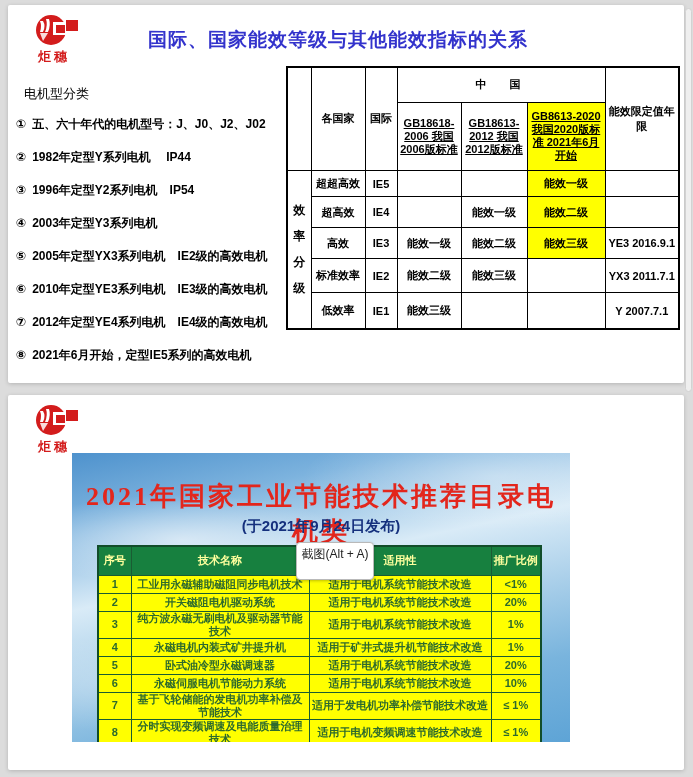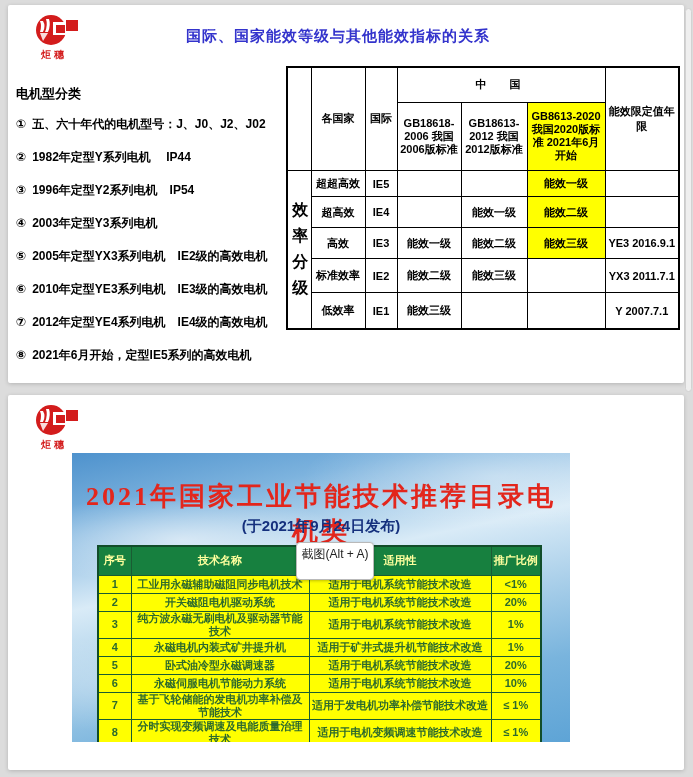--- a/index.html
+++ b/index.html
@@ -12,44 +12,44 @@
   .page {
     position:absolute; left:8px; width:676px; background:#ffffff;
     border-radius:2px; box-shadow:0 1px 4px rgba(0,0,0,0.18);
   }
   #page1 { top:5px;  height:378px; }
   #page2 { top:395px; height:375px; }
 
   
   .logo { position:absolute; left:16px; top:8px; width:60px; text-align:center; }
   .logo svg { display:block; margin:0 auto; }
-  .logo-text { color:#d31c1c; font-size:10px; font-weight:bold; letter-spacing:3px; margin-top:1px; }
+  .logo-text { color:#d31c1c; font-size:13px; font-weight:bold; letter-spacing:3px; margin-top:1px; }
 
   
   .slide1-title {
     position:absolute; left:70px; top:22px; width:520px; text-align:center;
-    color:#3333cc; font-size:15px; font-weight:bold; letter-spacing:1px;
+    color:#3333cc; font-size:19px; font-weight:bold; letter-spacing:1px;
   }
   .motor-list { position:absolute; left:8px; top:80px; width:272px; color:#000; }
-  .motor-list-heading { font-size:13px; font-weight:bold; margin-bottom:14px; margin-left:0; }
+  .motor-list-heading { font-size:13px; font-weight:normal; margin-bottom:14px; margin-left:8px; }
   .list-item { font-size:12px; font-weight:bold; margin-bottom:19px; display:flex; line-height:14px; }
   .list-item .num { margin-right:6px; flex:0 0 auto; }
 
   table.energy { position:absolute; left:278px; top:61px; width:392px; height:264px;
     border-collapse:collapse; table-layout:fixed; }
   table.energy td {
     border:1px solid #000; text-align:center; vertical-align:middle;
     font-size:11px; font-weight:bold; color:#000; padding:1px; overflow:hidden;
   }
   table.energy { border:2px solid #000; }
   td.std { font-size:10px; line-height:13px; }
   td.yellow { background:#ffff00; }
-  td.vert-head div { width:14px; margin:0 auto; word-break:break-all; line-height:26px; font-size:16px; }
+  td.vert-head div { width:14px; margin:0 auto; word-break:break-all; line-height:26px; font-size:12px; }
   td.year-cell { font-size:10px; white-space:nowrap; }
-  tr.h1 { height:34px; } tr.h2 { height:66px; }
+  tr.h1 { height:34px; } tr.h2 { height:66px;text-decoration:underline; }
   tr.b1 { height:26px; } tr.b2 { height:30px; } tr.b3 { height:30px; }
   tr.b4 { height:33px;padding-left:13px; } tr.b5 { height:35px; }
   .china-cell { letter-spacing:6px;margin-left:21px; }
 
   
   .catalog-image {
     position:absolute; left:64px; top:58px; width:498px; height:289px; overflow:hidden;
     background:
       radial-gradient(ellipse 260px 70px at 22% 30%, rgba(255,255,255,0.55), rgba(255,255,255,0) 65%),
       radial-gradient(ellipse 320px 90px at 85% 8%,  rgba(255,255,255,0.35), rgba(255,255,255,0) 60%),

